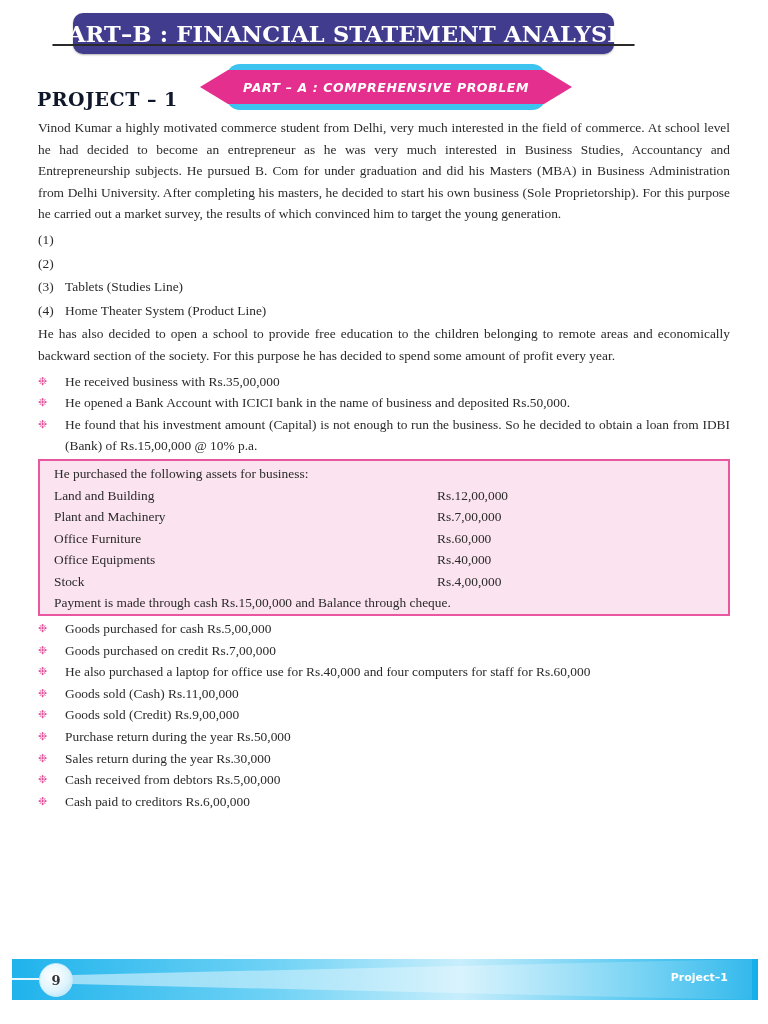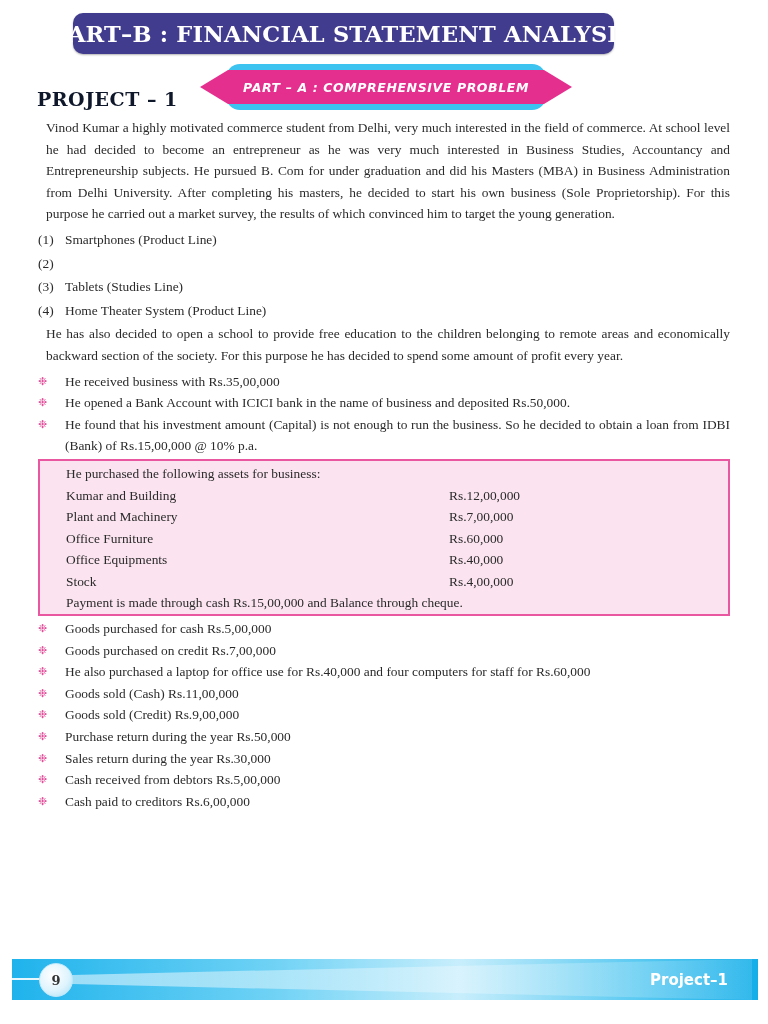--- a/index.html
+++ b/index.html
@@ -6,21 +6,21 @@
   body {
     width:768px; height:1024px; position:relative; overflow:hidden;
     background:#ffffff;
     font-family:"DejaVu Serif", serif;
     color:#2a2a2a;
   }
   .banner {
     position:absolute; left:73px; top:13px; width:541px; height:41px;
     background:#423c8f; border-radius:10px;
     box-shadow:0 1px 2px rgba(0,0,0,0.3);
-    display:flex; align-items:center; justify-content:center;
+    display:flex; align-items:center; justify-content:center;text-decoration:underline;
   }
   .banner-text {
     color:#ffffff; font-family:"DejaVu Serif", serif; font-weight:bold;
     font-size:22.5px; letter-spacing:0.2px; white-space:nowrap;
   }
   .ribbon-wrap { position:absolute; left:200px; top:64px; width:372px; height:32px; }
   .ribbon-blue {
     position:absolute; left:26px; top:0; width:320px; height:46px;
     background:#3cc3ef; border-radius:14px;
   }
@@ -37,34 +37,34 @@
   .project-title {
     position:absolute; left:37px; top:88px;
     color:#0f172a; font-family:"DejaVu Serif", serif; font-weight:bold;
     font-size:19px; letter-spacing:0.5px; white-space:nowrap;
   }
   .content {
     position:absolute; left:38px; top:117px; width:692px;
     font-size:13.4px; line-height:21.6px;
     font-family:"Liberation Serif", serif;
   }
-  .content p { margin:0 0 4px 8px; text-align:justify; }
+  .content p { margin:0 0 4px 0; text-align:justify; }
   .plist { margin:0; padding:0; list-style:none; }
   .plist li { display:flex; margin:0 0 2px 0; }
   .plist .num { width:27px; flex:none; }
   .blist { margin:0; padding:0; list-style:none; }
   .blist li { display:flex; margin:0 0 0 0; text-align:justify; }
   .blist .bullet {
     width:27px; flex:none; color:#e34f9b; font-size:11px;
     line-height:21.6px; padding-left:0;
   }
   .blist .btext { flex:1; text-align:justify; }
   .asset-box {
     background:#fbe4f0; border:2px solid #e8579f;
-    margin:2px 0 2px 0; padding:2px 0 0 26px;
+    margin:2px 0 2px 0; padding:2px 0 0 14px;
   }
   .asset-row { display:flex; }
   .asset-row .aname { width:383px; }
   .footer {
     position:absolute; left:12px; top:959px; width:746px; height:41px;
     background:linear-gradient(90deg,#1fb3ec 0%,#6fd2f5 35%,#c8eefc 60%,#56c8f1 85%,#14aee9 100%);
     overflow:hidden;
   }
   .footer-beam {
     position:absolute; left:40px; top:0; width:700px; height:41px;
@@ -77,21 +77,21 @@
   }
   .page-circle {
     position:absolute; left:27px; top:4px; width:32px; height:32px; border-radius:50%;
     background:radial-gradient(circle at 40% 35%, #ffffff 0%, #dff4fd 55%, #a8def5 100%);
     border:1px solid #bfe8fa;
     display:flex; align-items:center; justify-content:center;
     font-family:"DejaVu Serif", serif; font-weight:bold; font-size:13px; color:#333;
   }
   .footer-label {
     position:absolute; right:30px; top:12px; color:#ffffff;
-    font-family:"DejaVu Sans", sans-serif; font-weight:bold; font-size:15px;
+    font-family:"DejaVu Sans", sans-serif; font-weight:bold; font-size:11px;
   }
 </style>
 </head>
 <body>
 
 <div class="banner">
   <span class="banner-text">PART–B : FINANCIAL STATEMENT ANALYSIS</span>
 </div>
 
 <div class="ribbon-wrap">
@@ -101,21 +101,20 @@
   </div>
 </div>
 
 <div class="project-title">PROJECT – 1</div>
 
 <div class="content">
   <p>Vinod Kumar a highly motivated commerce student from Delhi, very much interested in the field of commerce. At school level he had decided to become an entrepreneur as he was very much interested in Business Studies, Accountancy and Entrepreneurship subjects. He pursued B. Com for under graduation and did his Masters (MBA) in Business Administration from Delhi University. After completing his masters, he decided to start his own business (Sole Proprietorship).  For this purpose he carried out a market survey, the results of which convinced him to target the young generation.</p>
   <ul class="plist">
     <li>
         <span class="num">(1)</span>
-        <span>Smartphones (Product Line)</span>
       </li>
     <li>
         <span class="num">(2)</span>
       </li>
     <li>
         <span class="num">(3)</span>
         <span>Tablets (Studies Line)</span>
       </li>
     <li>
         <span class="num">(4)</span>
@@ -135,21 +134,21 @@
       </li>
     <li>
         <span class="bullet">❉</span>
         <span class="btext">He found that his investment amount (Capital) is not enough to run the business. So he decided to obtain a loan from IDBI (Bank) of Rs.15,00,000 @ 10% p.a.</span>
       </li>
   </ul>
 
   <div class="asset-box">
     <div>He purchased the following assets for business:</div>
     <div class="asset-row">
-        <span class="aname">Kumar and Building</span>
+        <span class="aname">Land and Building</span>
         <span>Rs.12,00,000</span>
       </div>
     <div class="asset-row">
         <span class="aname">Plant and Machinery</span>
         <span>Rs.7,00,000</span>
       </div>
     <div class="asset-row">
         <span class="aname">Office Furniture</span>
         <span>Rs.60,000</span>
       </div>

